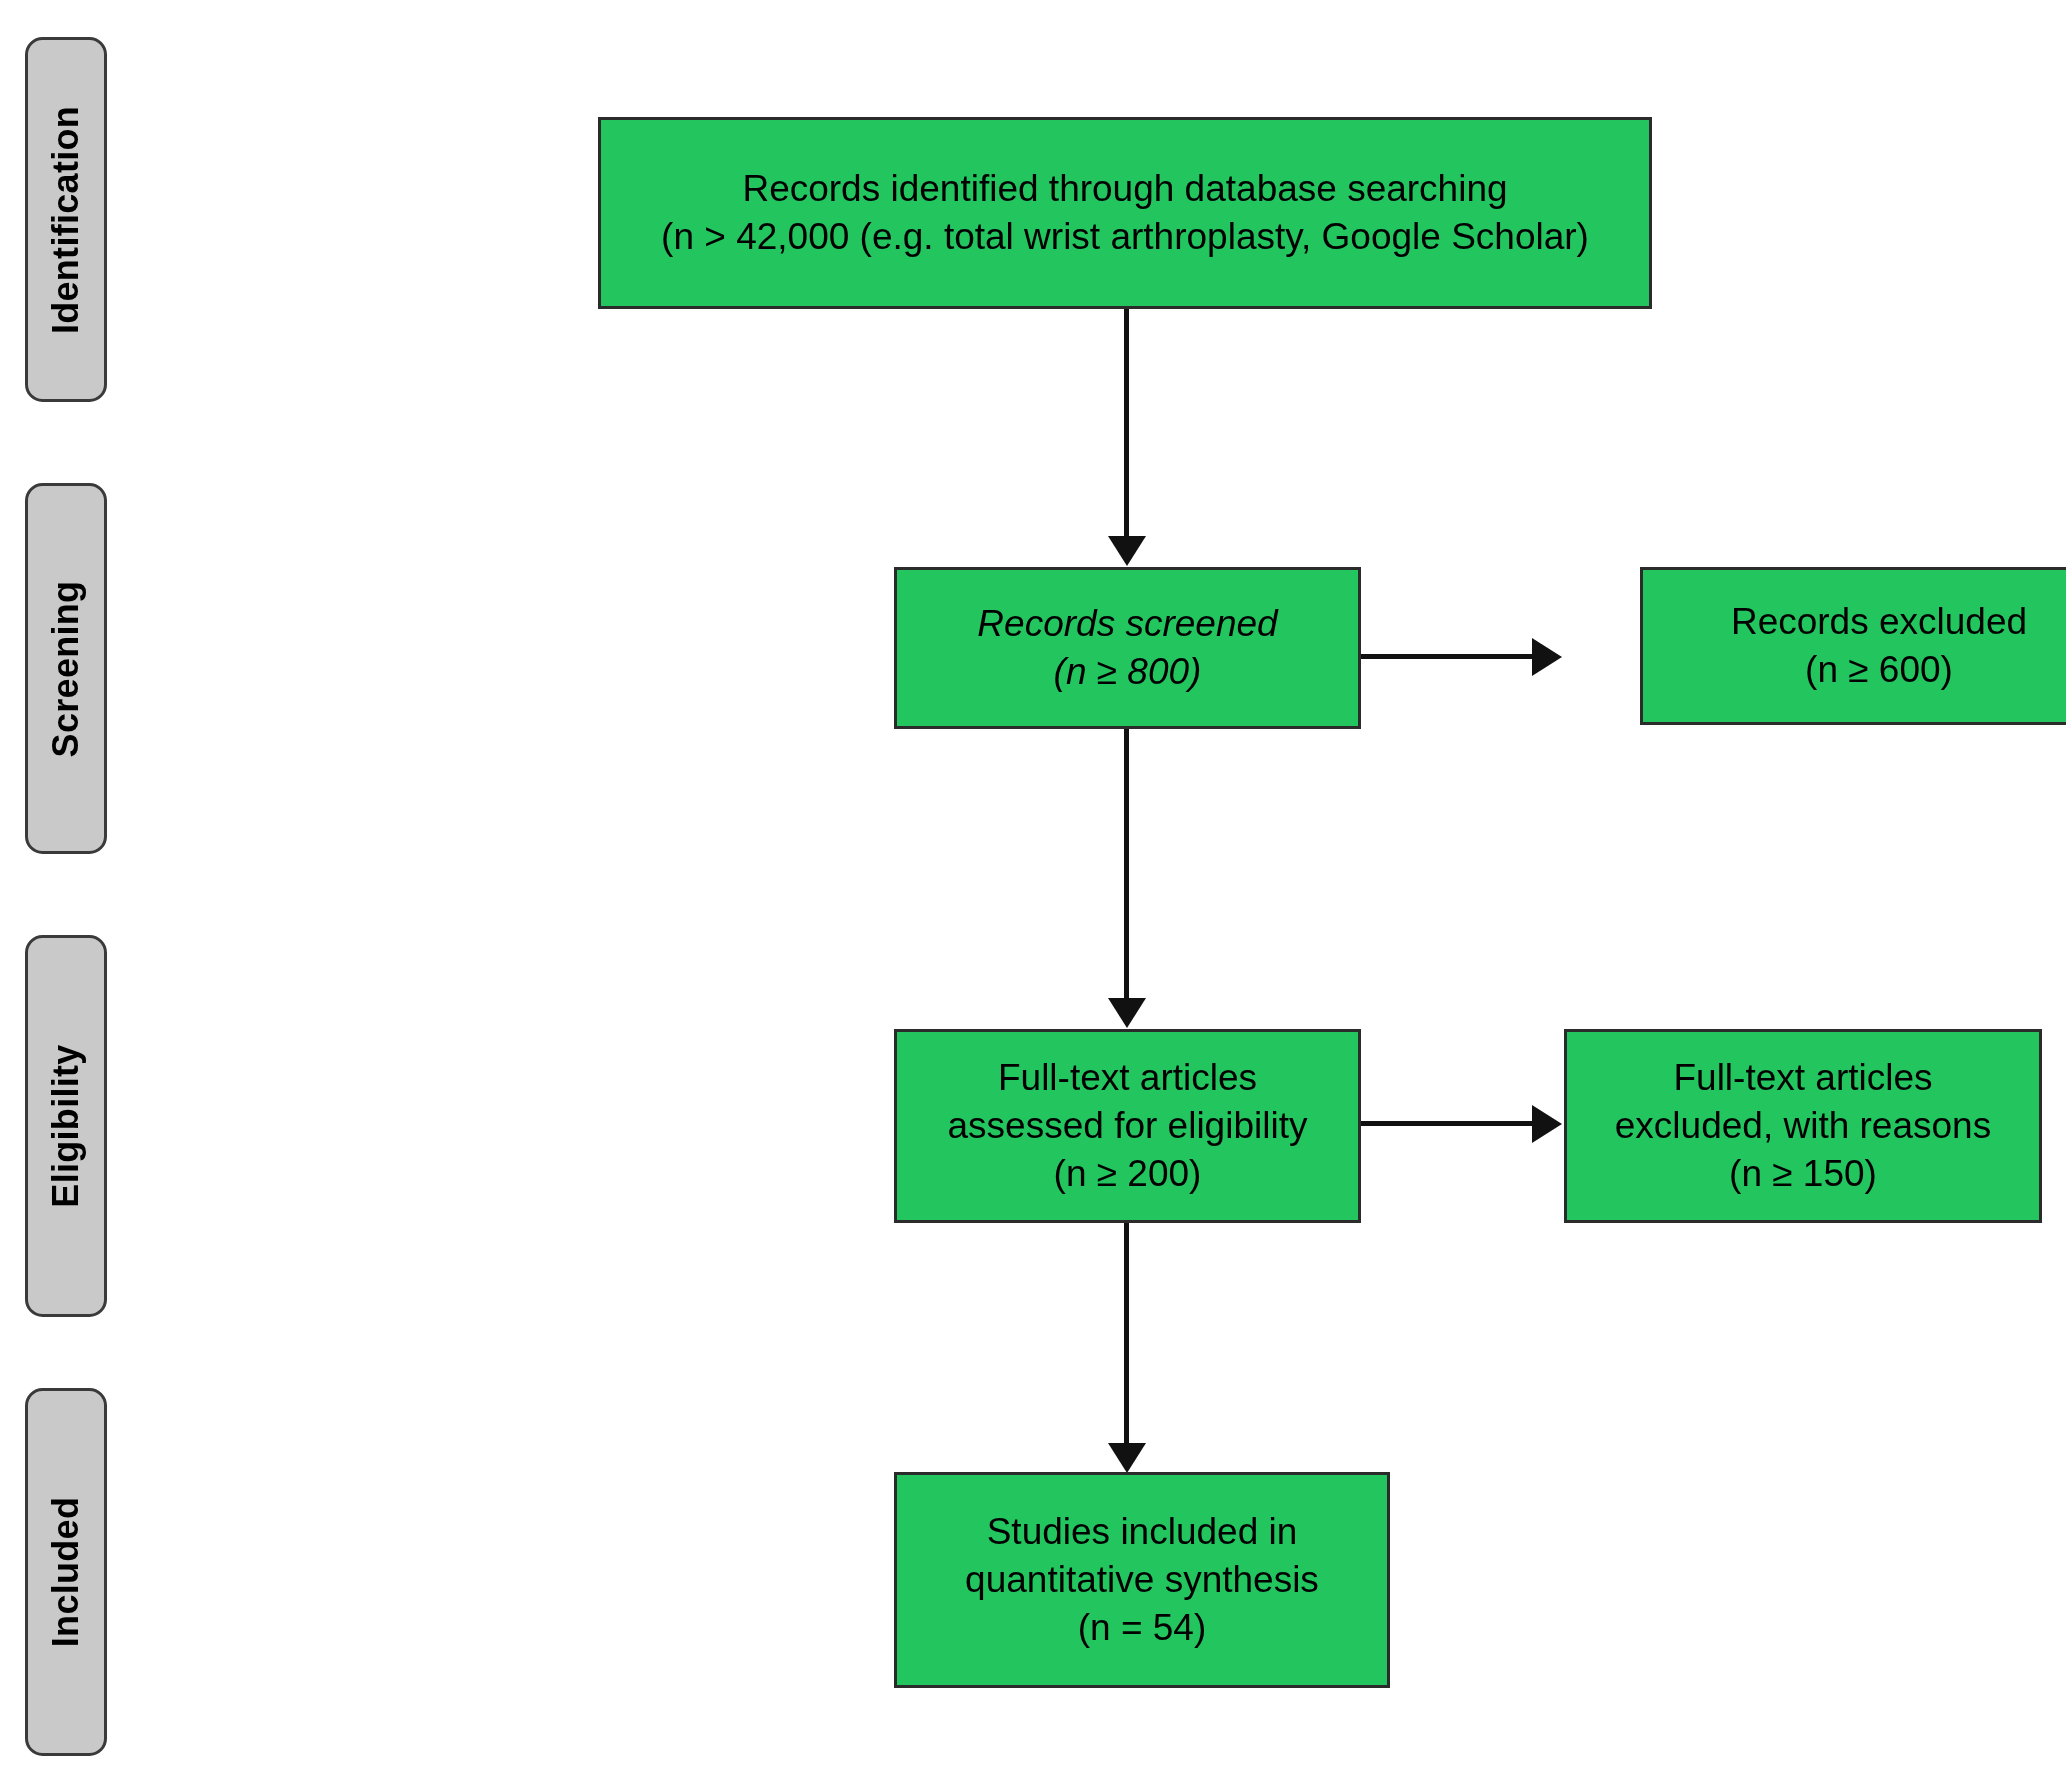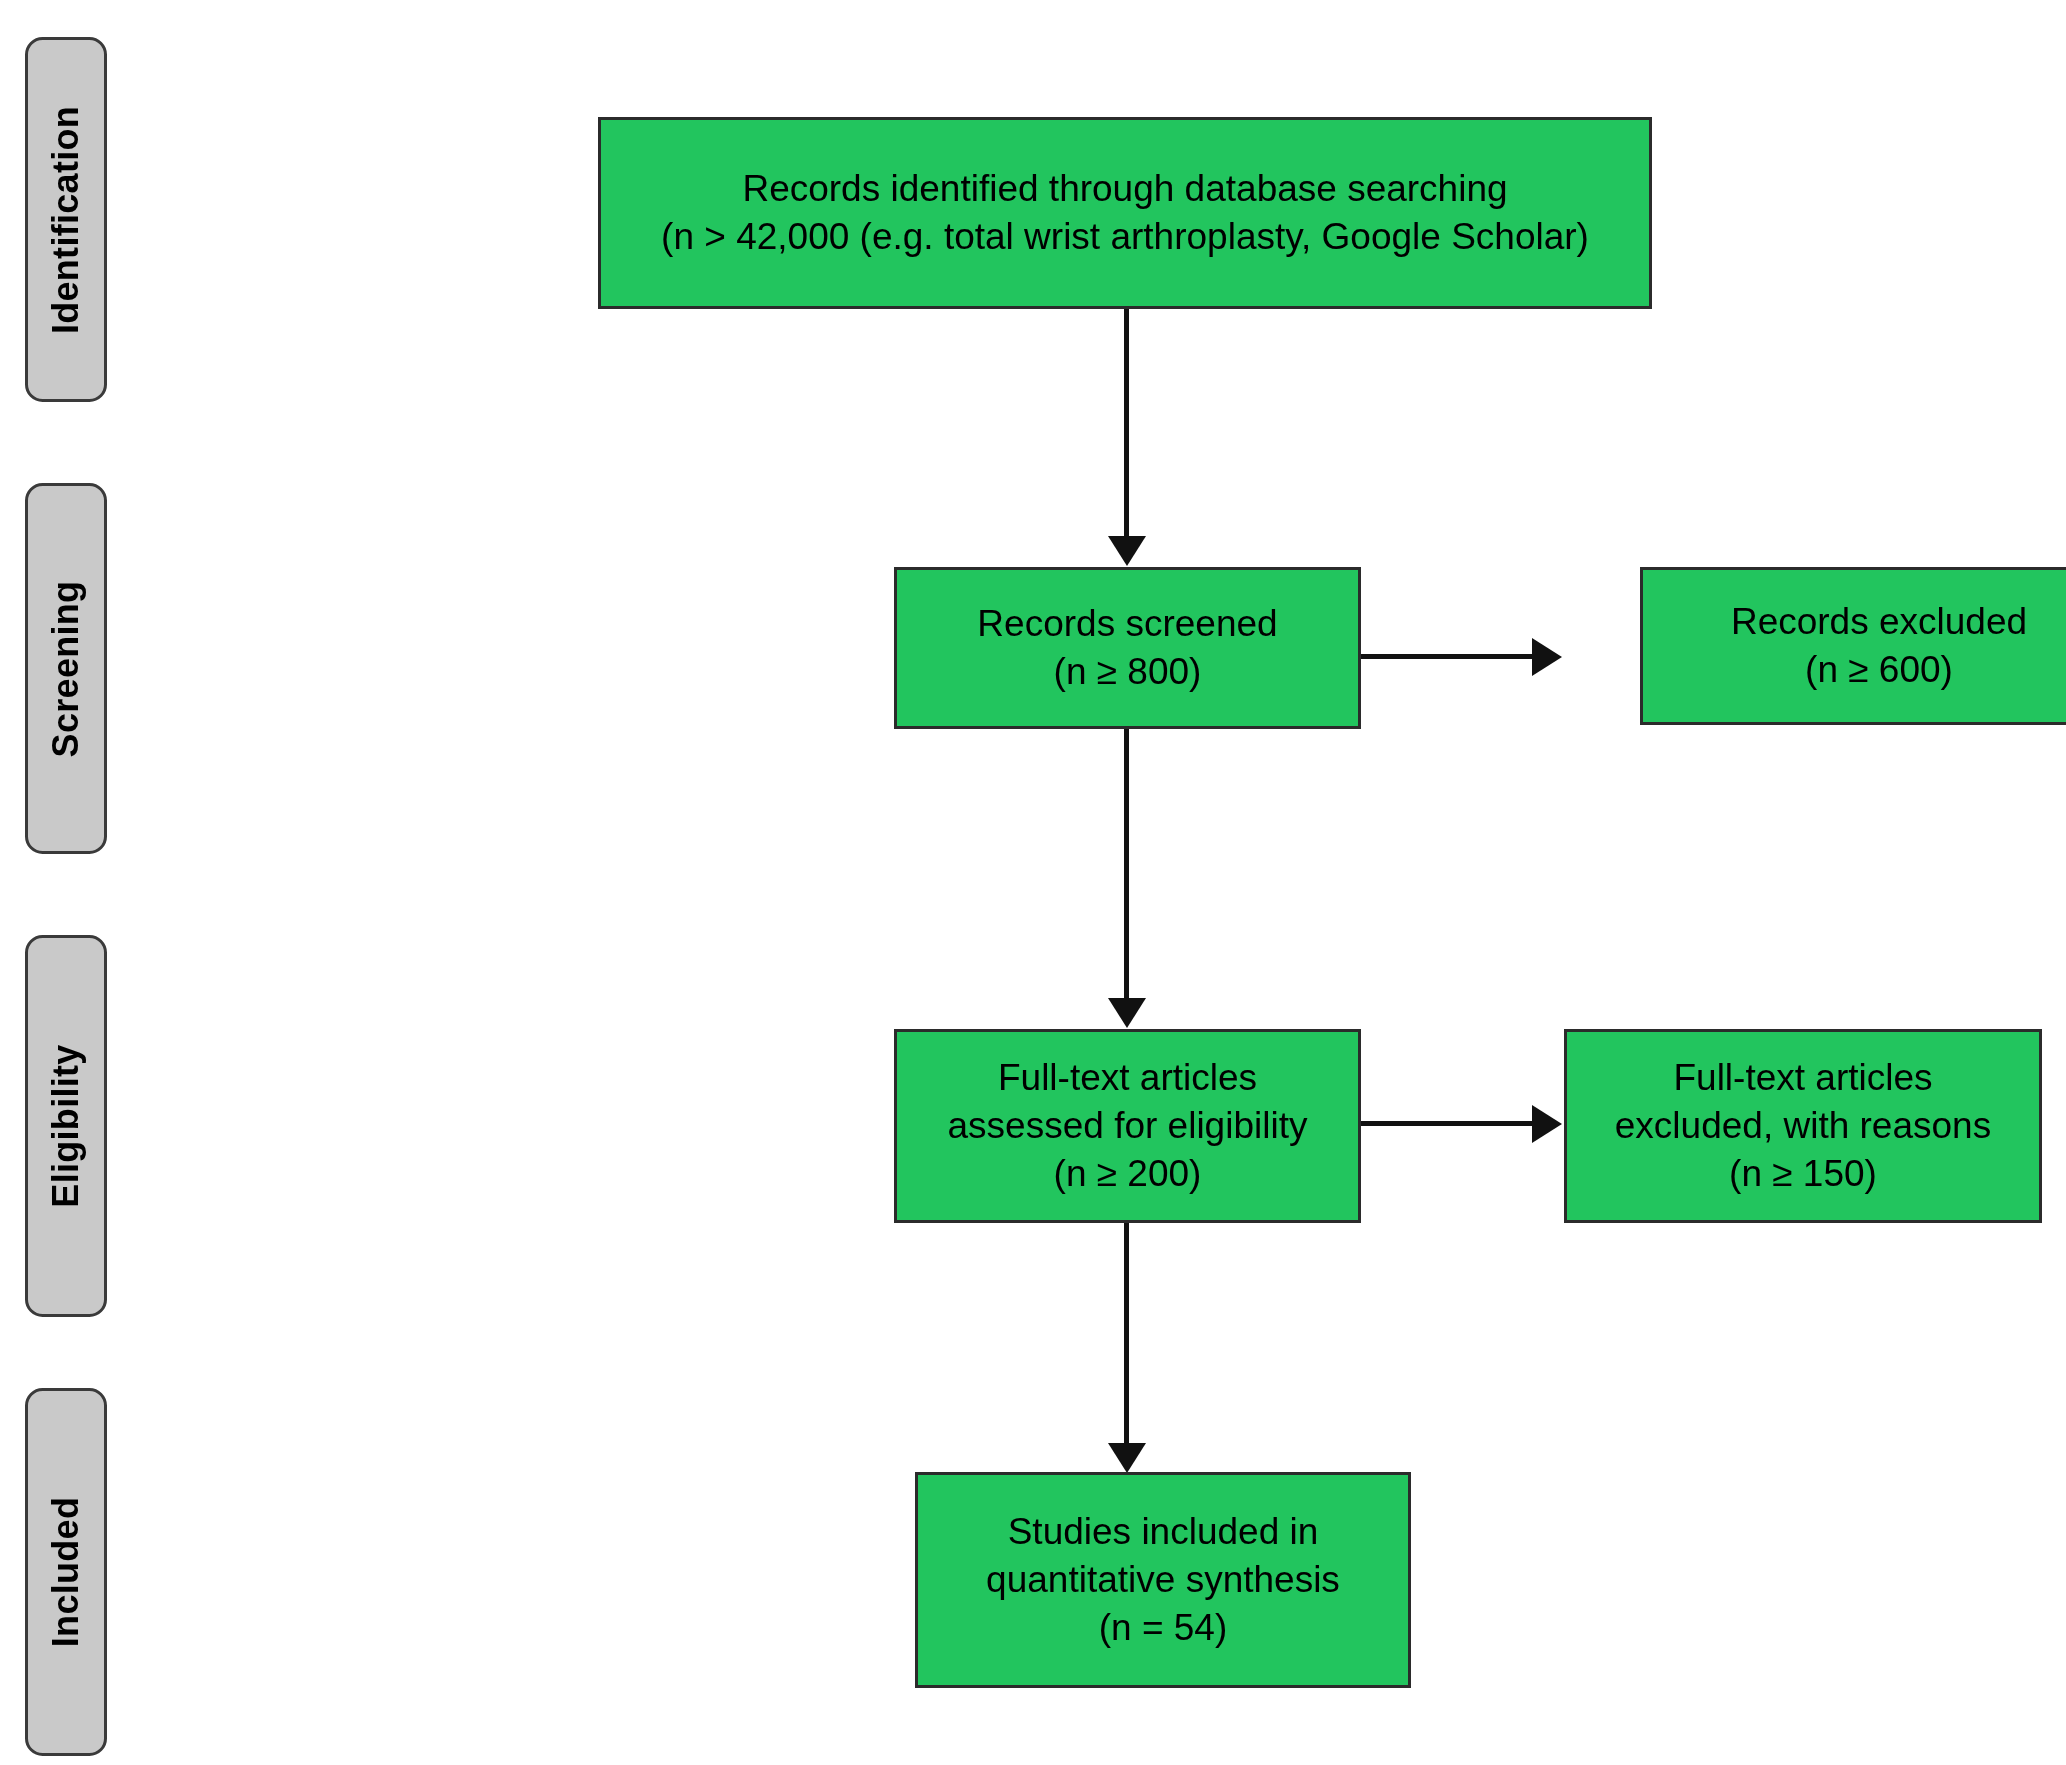--- a/index.html
+++ b/index.html
@@ -121,21 +121,21 @@
   <div class="arrow-right" style="left:1532px; top:1105px;"></div>
 
   <div class="v-line" style="left:1124px; top:1223px; height:223px;"></div>
   <div class="arrow-down" style="left:1108px; top:1443px;"></div>
 
   <div class="flow-box" style="left:598px; top:117px; width:1054px; height:192px;">
     <span class="flow-box-text">Records identified through database searching
 (n &gt; 42,000 (e.g. total wrist arthroplasty, Google Scholar)</span>
   </div>
 
-  <div class="flow-box" style="left:894px; top:567px; width:467px; height:162px;">
+  <div class="flow-box" style="left:894px; top:567px; width:467px; height:162px;font-style:italic;">
     <span class="flow-box-text">Records screened
 (n ≥  800)</span>
   </div>
 
   <div class="flow-box" style="left:1640px; top:567px; width:478px; height:158px;">
     <span class="flow-box-text">Records excluded
 (n ≥ 600)</span>
   </div>
 
   <div class="flow-box" style="left:894px; top:1029px; width:467px; height:194px;">
@@ -143,20 +143,20 @@
 assessed for eligibility
 (n ≥  200)</span>
   </div>
 
   <div class="flow-box" style="left:1564px; top:1029px; width:478px; height:194px;">
     <span class="flow-box-text">Full-text articles
 excluded, with reasons
 (n ≥ 150)</span>
   </div>
 
-  <div class="flow-box" style="left:894px; top:1472px; width:496px; height:216px;margin-left:21px;">
+  <div class="flow-box" style="left:894px; top:1472px; width:496px; height:216px;">
     <span class="flow-box-text">Studies included in
 quantitative synthesis
 (n = 54)</span>
   </div>
 
 </div>
 
 
 </body></html>

